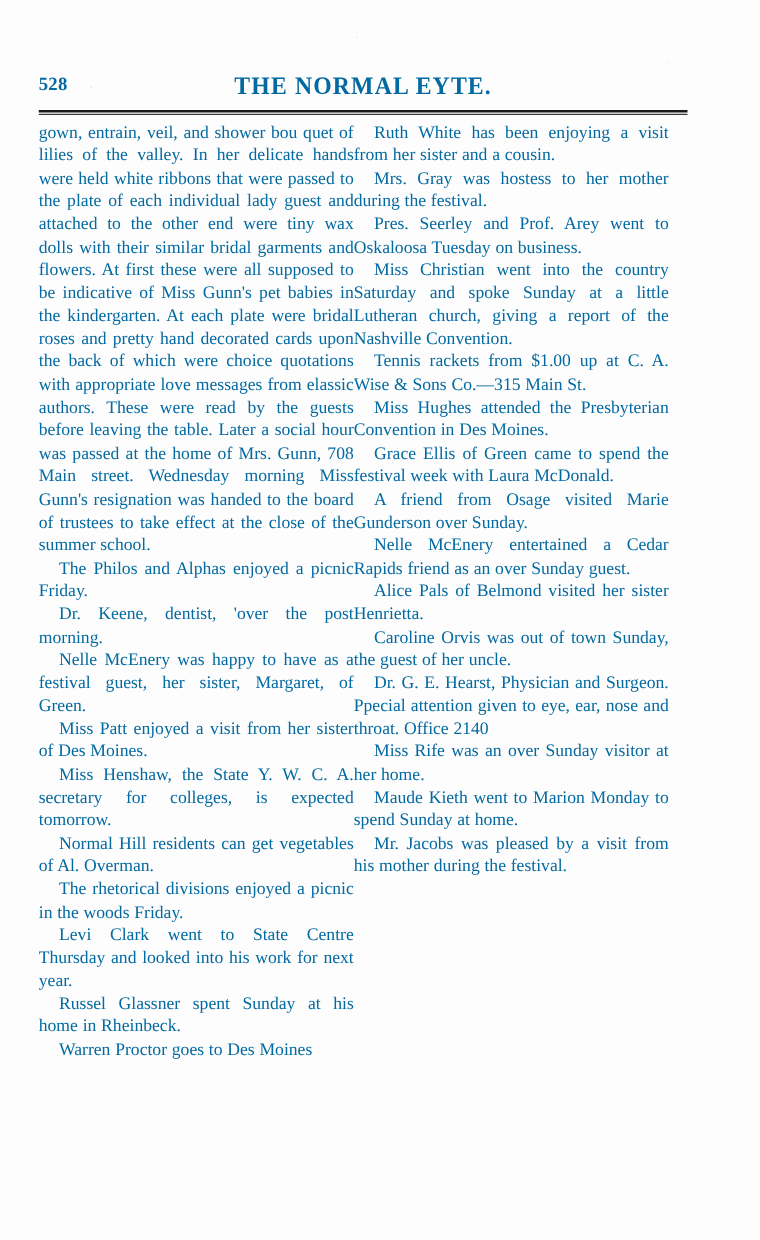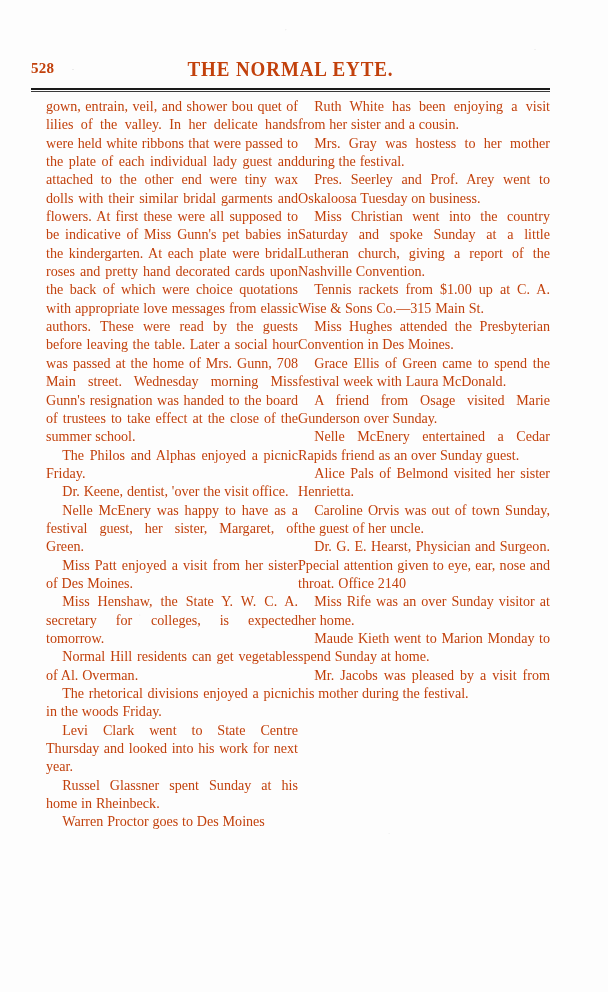--- a/index.html
+++ b/index.html
@@ -8,21 +8,21 @@
     background: #ffffff;
   }
 
   .page {
     position: relative;
     width: 608px;
     height: 992px;
     background: #fdfdfd;
     overflow: hidden;
     font-family: "Liberation Serif", "DejaVu Serif", serif;
-    color: #c2410c;
+    color: #0369a1;
   }
 
   
   .running-head {
     position: absolute;
     left: 31px;
     top: 58px;
     width: 519px;
     height: 24px;
   }
@@ -75,21 +75,21 @@
   }
 
   
   .columns {
     position: absolute;
     left: 31px;
     top: 97px;
     width: 519px;
     height: 880px;
     display: flex;
-    justify-content: flex-end;
+    justify-content: flex-start;
   }
 
   .column {
     width: 252px;
     height: 880px;
     overflow: hidden;
   }
 
   .column p {
     margin: 0;
@@ -140,21 +140,21 @@
   <div class="head-rule">
     <div class="thick"></div>
     <div class="thin"></div>
   </div>
 
   <div class="columns">
 
     <div class="column">
       <p class="cont">gown, entrain, veil, and shower bou quet of lilies of the valley. In her delicate hands were held white ribbons that were passed to the plate of each individual lady guest and attached to the other end were tiny wax dolls with their similar bridal garments and flowers. At first these were all supposed to be indicative of Miss Gunn's pet babies in the kindergarten. At each plate were bridal roses and pretty hand decorated cards upon the back of which were choice quotations with appropriate love messages from elassic authors. These were read by the guests before leaving the table. Later a social hour was passed at the home of Mrs. Gunn, 708 Main street. Wednesday morning Miss Gunn's resignation was handed to the board of trustees to take effect at the close of the summer school.</p>
       <p>The Philos and Alphas enjoyed a picnic Friday.</p>
-      <p>Dr. Keene, dentist, 'over the visit office.</p>
+      <p>Dr. Keene, dentist, 'over the post morning.</p>
       <p>Nelle McEnery was happy to have as a festival guest, her sister, Margaret, of Green.</p>
       <p>Miss Patt enjoyed a visit from her sister of Des Moines.</p>
       <p>Miss Henshaw, the State Y. W. C. A. secretary for colleges, is expected tomorrow.</p>
       <p>Normal Hill residents can get vegetables of Al. Overman.</p>
       <p>The rhetorical divisions enjoyed a picnic in the woods Friday.</p>
       <p>Levi Clark went to State Centre Thursday and looked into his work for next year.</p>
       <p>Russel Glassner spent Sunday at his home in Rheinbeck.</p>
       <p class="tail">Warren Proctor goes to Des Moines</p>
     </div>
 

